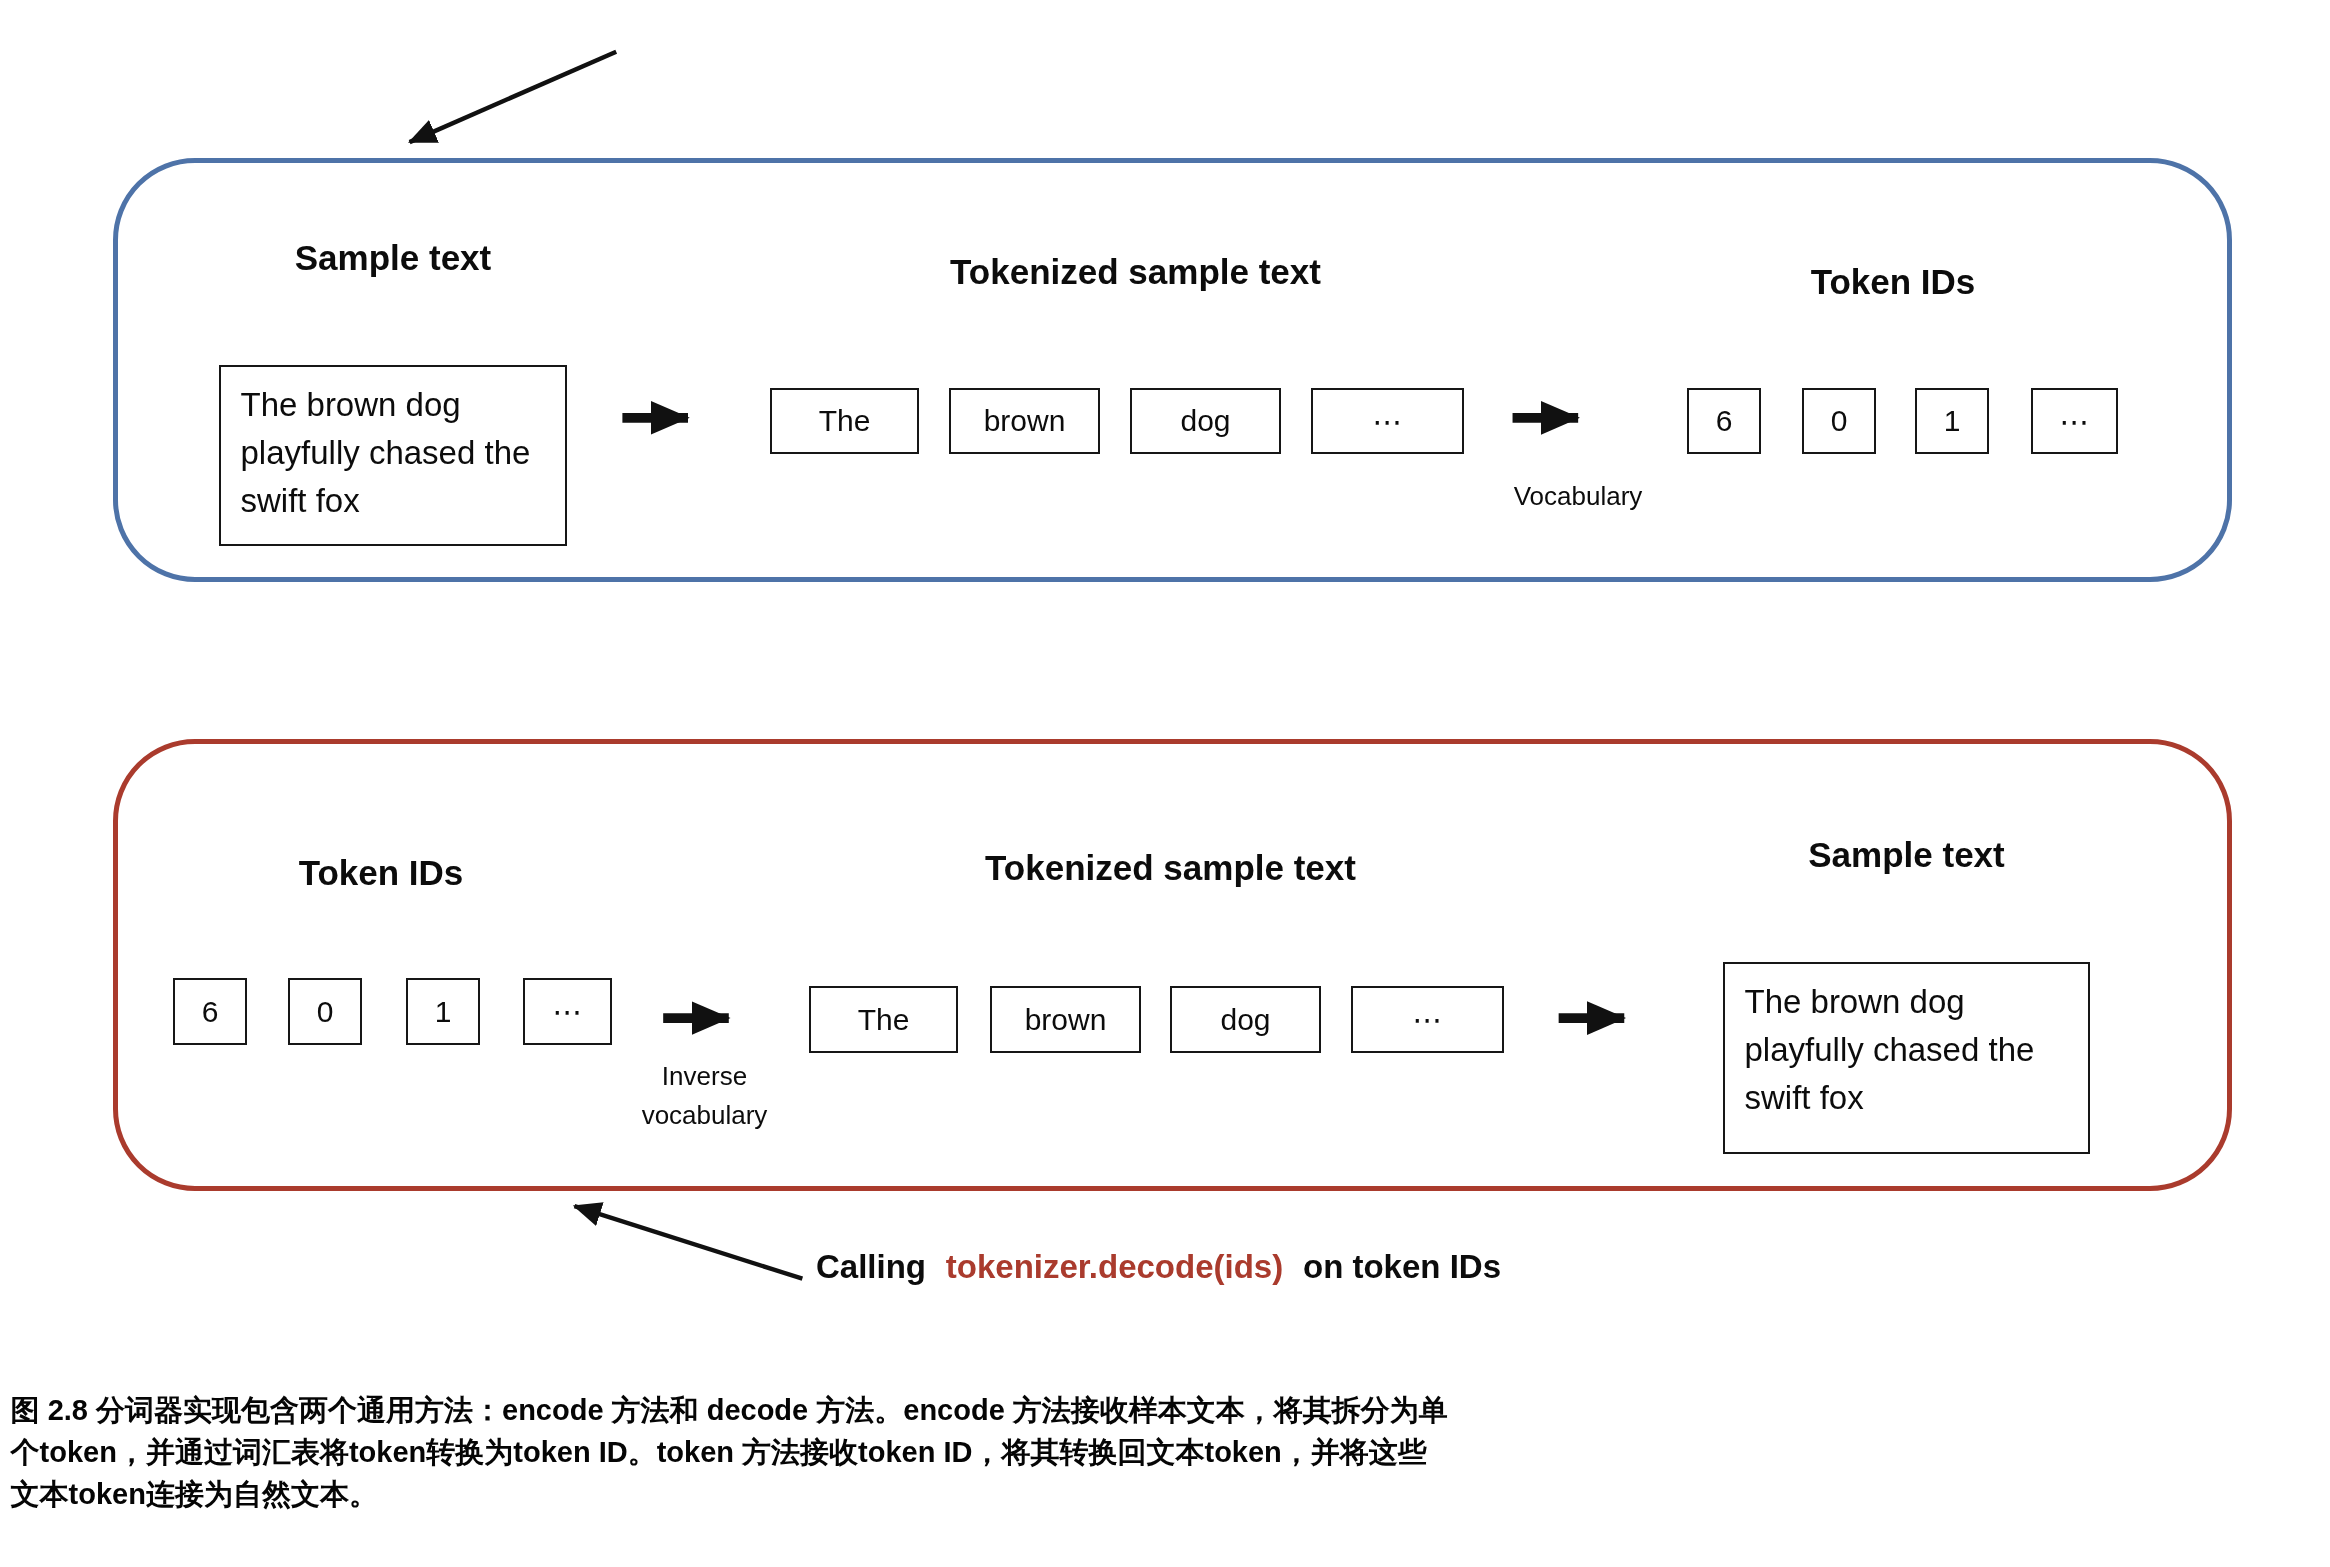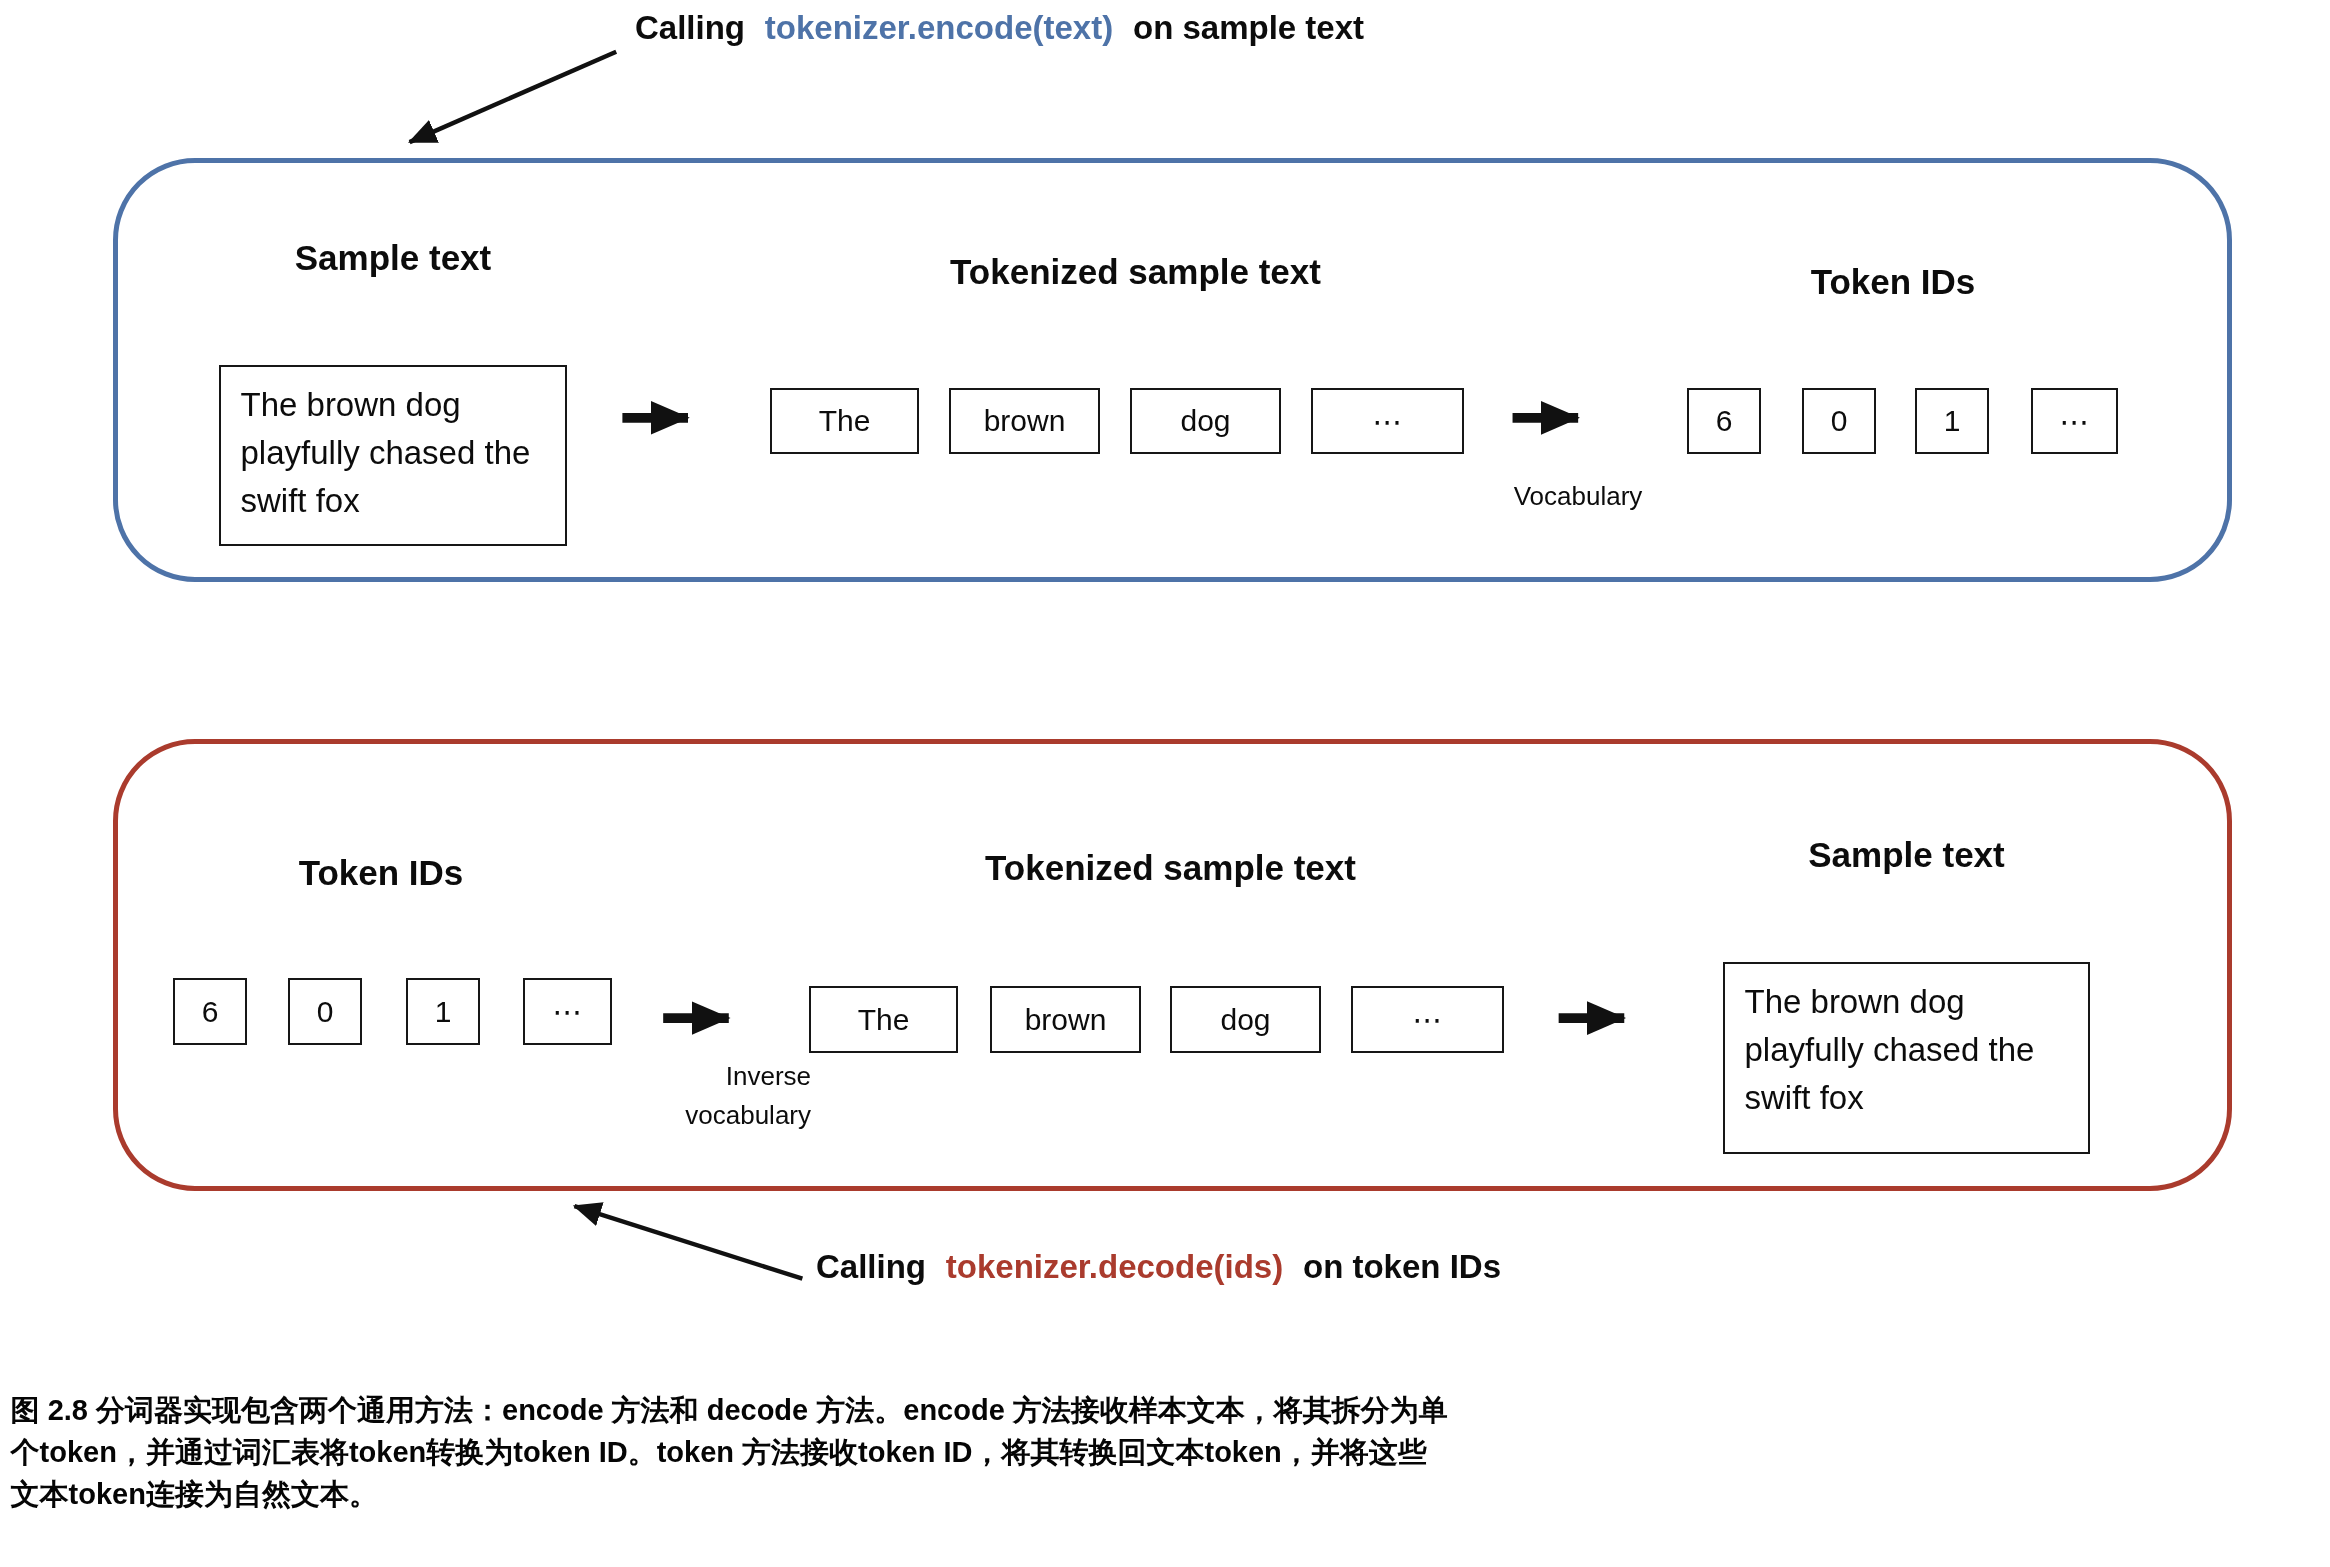--- a/index.html
+++ b/index.html
@@ -102,25 +102,20 @@
       </marker>
     </defs>
     <line x1="695" y1="58" x2="462" y2="160" stroke="#111111" stroke-width="5" marker-end="url(#ahs)"></line>
     <line x1="702" y1="471" x2="776" y2="471" stroke="#111111" stroke-width="11" marker-end="url(#ah)"></line>
     <line x1="1706" y1="471" x2="1780" y2="471" stroke="#111111" stroke-width="11" marker-end="url(#ah)"></line>
     <line x1="748" y1="1148" x2="822" y2="1148" stroke="#111111" stroke-width="11" marker-end="url(#ah)"></line>
     <line x1="1758" y1="1148" x2="1832" y2="1148" stroke="#111111" stroke-width="11" marker-end="url(#ah)"></line>
     <line x1="905" y1="1442" x2="648" y2="1360" stroke="#111111" stroke-width="5" marker-end="url(#ahs)"></line>
   </svg>
 
-  <div class="abs annotation" style="left:635px; top:9px;">
-    <span>Calling</span>
-    <span class="code encode-code">tokenizer.encode(text)</span>
-    <span>on sample text</span>
-  </div>
 
   <div class="panel encode"></div>
 
   <div class="abs heading" style="left:219px; top:238px; width:348px;">Sample text</div>
 
   <div class="abs sample-box" style="left:219px; top:325px; width:348px; height:181px;">The brown dog playfully chased the swift fox</div>
 
   <div class="abs heading" style="left:896px; top:252px; width:479px;">Tokenized sample text</div>
 
   <div class="abs token-box" style="left:770px;  top:388px; width:149px; height:66px;">The</div>
@@ -139,21 +134,21 @@
 
   <div class="panel decode"></div>
 
   <div class="abs heading" style="left:226px; top:853px; width:310px;">Token IDs</div>
 
   <div class="abs id-box" style="left:173px; top:978px; width:74px;  height:67px;">6</div>
   <div class="abs id-box" style="left:288px; top:978px; width:74px;  height:67px;">0</div>
   <div class="abs id-box" style="left:406px; top:978px; width:74px;  height:67px;">1</div>
   <div class="abs id-box" style="left:523px; top:978px; width:89px; height:67px;">⋯</div>
 
-  <div class="abs label" style="left:598px; top:1057px; width:213px;text-align:right;">Inverse vocabulary</div>
+  <div class="abs label" style="left:598px; top:1057px; width:213px;">Inverse vocabulary</div>
 
   <div class="abs heading" style="left:931px; top:848px; width:479px;">Tokenized sample text</div>
 
   <div class="abs token-box" style="left:809px;  top:986px; width:149px; height:67px;">The</div>
   <div class="abs token-box" style="left:990px; top:986px; width:151px; height:67px;">brown</div>
   <div class="abs token-box" style="left:1170px; top:986px; width:151px; height:67px;">dog</div>
   <div class="abs token-box" style="left:1351px; top:986px; width:153px; height:67px;">⋯</div>
 
   <div class="abs heading" style="left:1729px; top:835px; width:355px;">Sample text</div>
 

